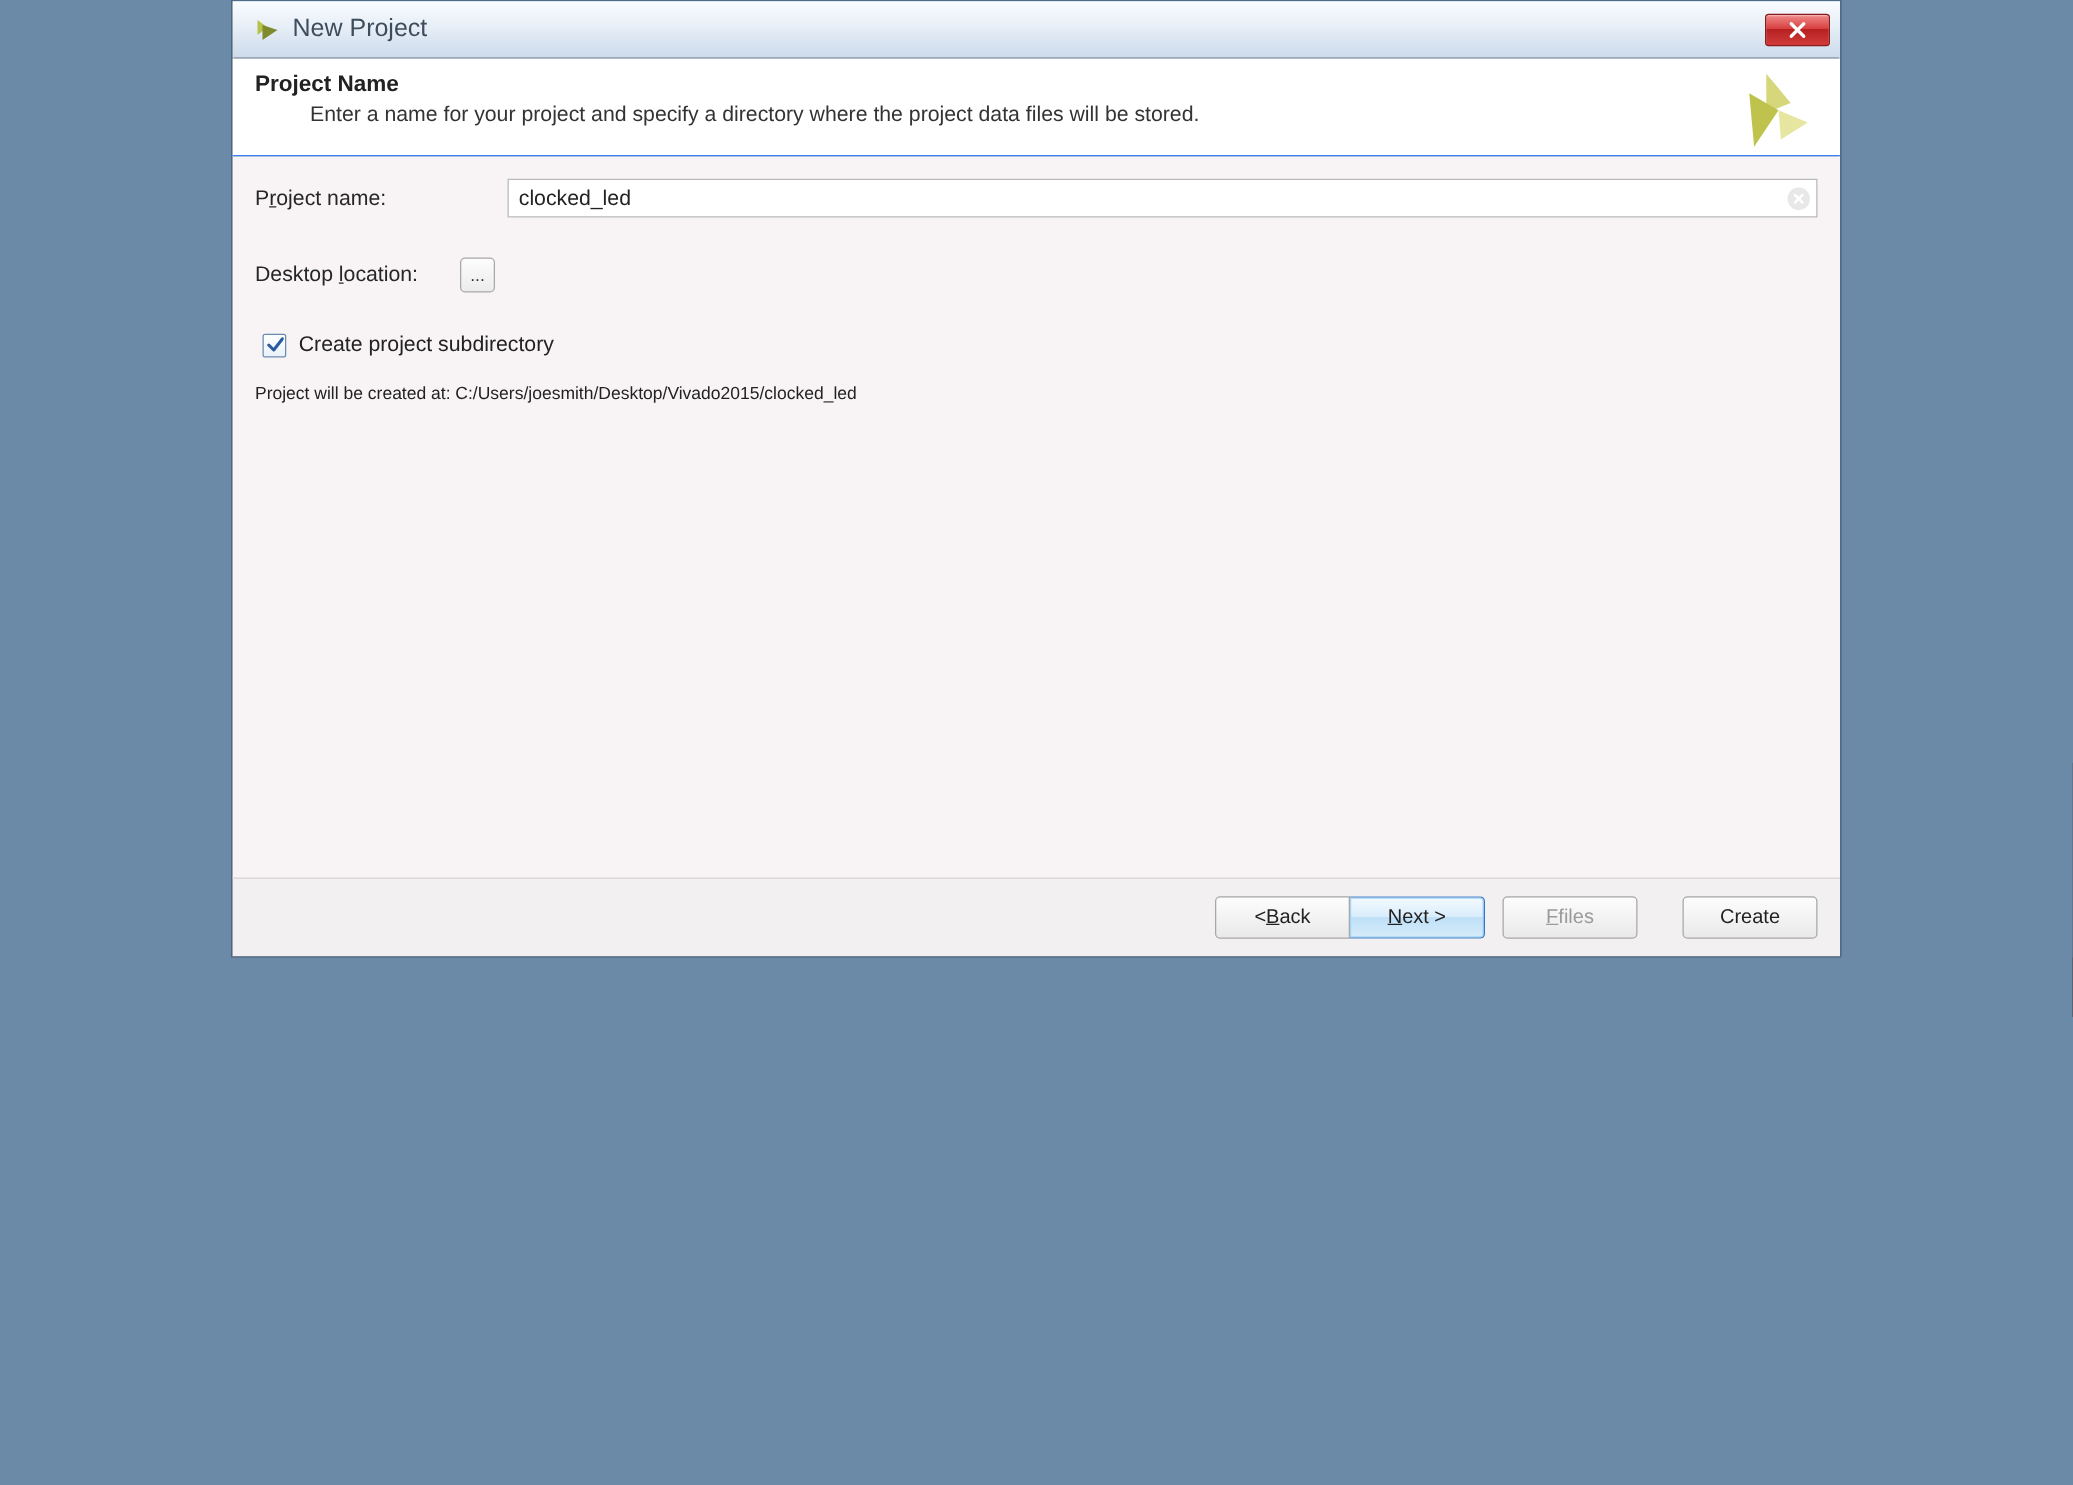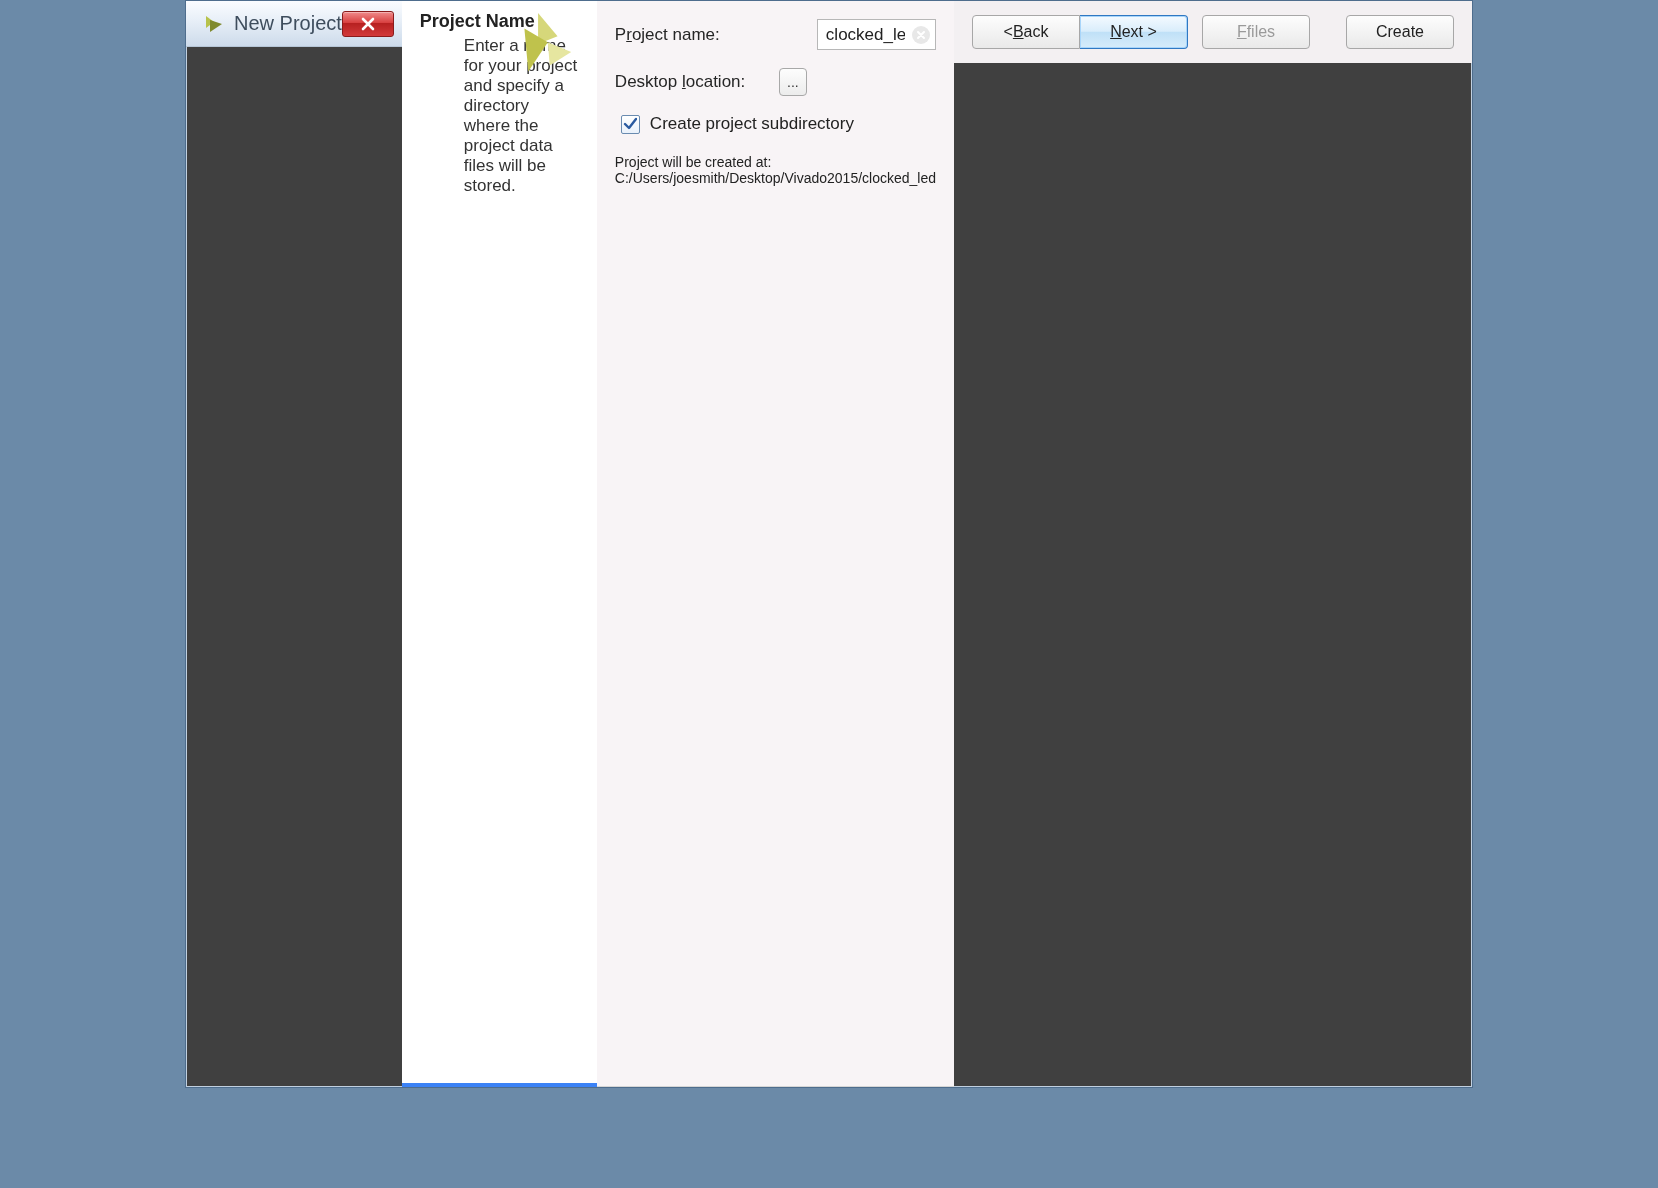--- a/index.html
+++ b/index.html
@@ -4,27 +4,27 @@
 <style>
   * { box-sizing: border-box; }
   html, body {
     margin: 0; padding: 0;
     font-family: "Segoe UI", Tahoma, Arial, sans-serif;
     font-size: 17px;
     background: #6b8aa8;
   }
   .window {
     width: 1288px;
-    height: 1088px;
+    height: 766px;
     margin: 0 auto;
     background: #404040;
     border: 1px solid #4e6d8d;
     box-shadow: 0 0 0 1px #c1d0e0 inset;
     display: flex;
-    flex-direction: row;
+    flex-direction: column;
   }
   .titlebar {
     height: 46px;
     background: linear-gradient(to bottom, #fafcff 0%, #e9f0f8 40%, #cddbeb 100%);
     border-bottom: 1px solid #b6c6d7;
     display: flex;
     align-items: center;
     padding: 0 8px 0 14px;
   }
   .titlebar .app-icon {
@@ -47,22 +47,22 @@
     display: flex;
     align-items: center;
     justify-content: center;
     cursor: pointer;
     box-shadow: inset 0 1px 0 rgba(255,255,255,0.35);
   }
   .titlebar .close-btn svg { display: block; }
 
   .header {
     background: #ffffff;
-    border-bottom: 4px solid #3b82f6;
-    padding: 10px 18px 0 18px;
+    border-bottom: 1px solid #3b82f6;
+    padding: 10px 18px 22px 18px;
     position: relative;
   }
   .header .page-title {
     font-weight: bold;
     color: #222;
     font-size: 18px;
     margin-bottom: 4px;
   }
   .header .page-desc {
     color: #333;
@@ -79,21 +79,21 @@
 
   .content {
     flex: 1;
     background: #f8f4f6;
     padding: 18px 18px 10px 18px;
     border-bottom: 1px solid #d6d6d6;
   }
   .form-row {
     display: flex;
     align-items: center;
-    margin-bottom: 18px;
+    margin-bottom: 32px;
   }
   .form-row label {
     width: 158px;
     color: #262626;
     font-size: 17px;
   }
   .form-row label .ul { text-decoration: underline; }
   .input-wrap {
     flex: 1;
     position: relative;

